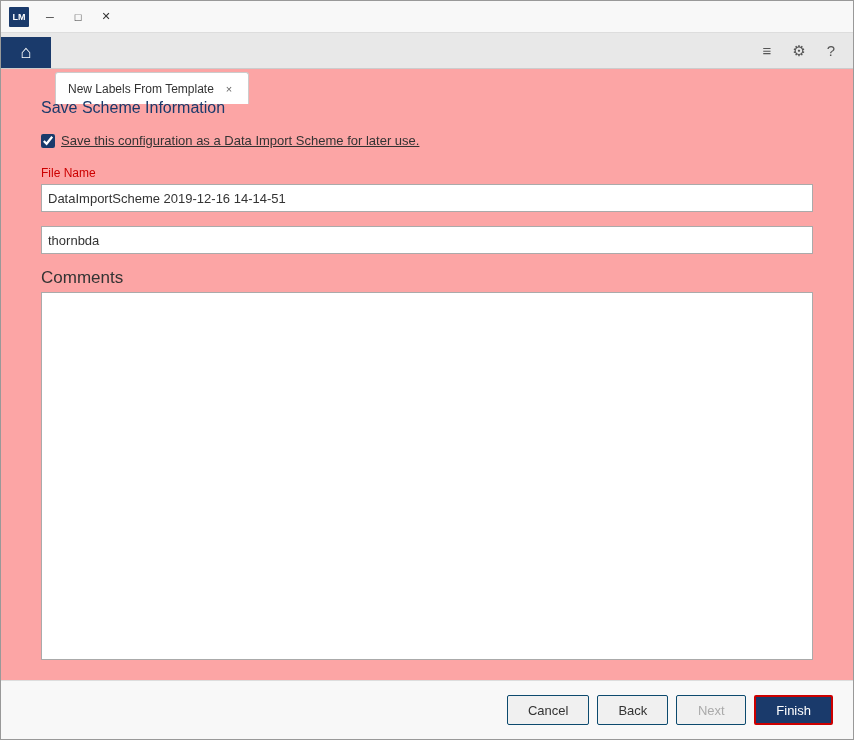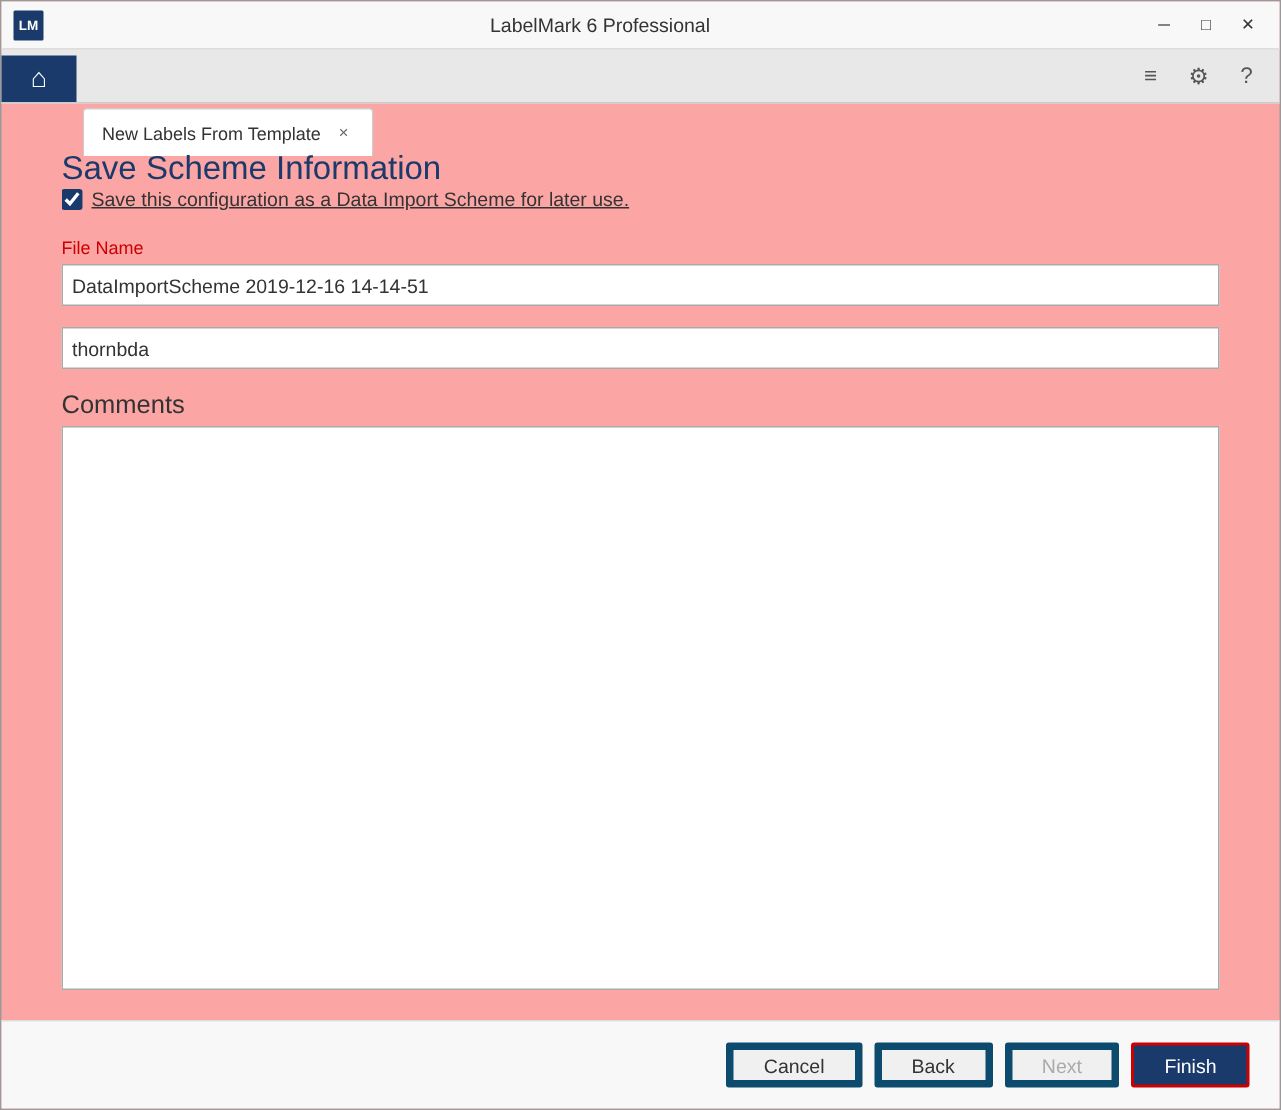--- a/index.html
+++ b/index.html
@@ -142,23 +142,24 @@
     
     .main-content {
       flex: 1;
       padding: 30px 40px 20px 40px;
       display: flex;
       flex-direction: column;
       overflow: hidden;
     }
 
     .page-title {
-      font-size: 22px;
+      font-size: 16px;
       color: #1a3a6b;
       font-weight: 300;
+      margin-bottom: 16px;
     }
 
     .checkbox-row {
       display: flex;
       align-items: center;
       gap: 6px;
       margin-bottom: 18px;
       font-size: 13px;
       color: #333;
       text-decoration: underline;
@@ -226,21 +227,21 @@
 
     .btn {
       height: 30px;
       padding: 0 20px;
       font-size: 13px;
       cursor: pointer;
       border-radius: 2px;
       display: flex;
       align-items: center;
       justify-content: center;
-      border: 5px solid #0c4a6e;
+      border: 1px solid #0c4a6e;
       background: #f0f0f0;
       color: #333;
       min-width: 70px;
     }
     .btn:disabled {
       color: #aaa;
       cursor: default;
     }
 
     .btn-primary {
@@ -257,21 +258,20 @@
     .field-textarea::-webkit-scrollbar-track { background: #f0f0f0; }
     .field-textarea::-webkit-scrollbar-thumb { background: #c0c0c0; border: 2px solid #f0f0f0; }
   </style>
 </head>
 <body>
 
 <div class="window">
 
   <div class="title-bar">
     <div class="title-bar-logo">LM</div>
-    <div class="title-bar-text">LabelMark 6 Professional</div>
     <div class="title-bar-controls">
       <button class="title-bar-btn">─</button>
       <button class="title-bar-btn">□</button>
       <button class="title-bar-btn close">✕</button>
     </div>
   </div>
 
   <div class="tab-bar">
     <div class="home-btn">⌂</div>
     <div class="tab">

